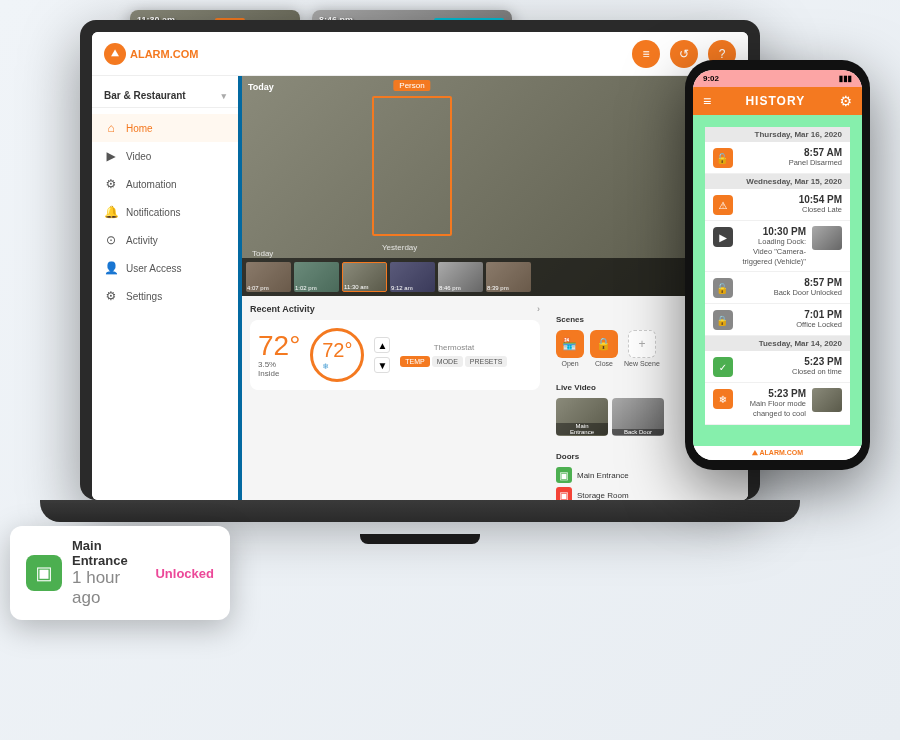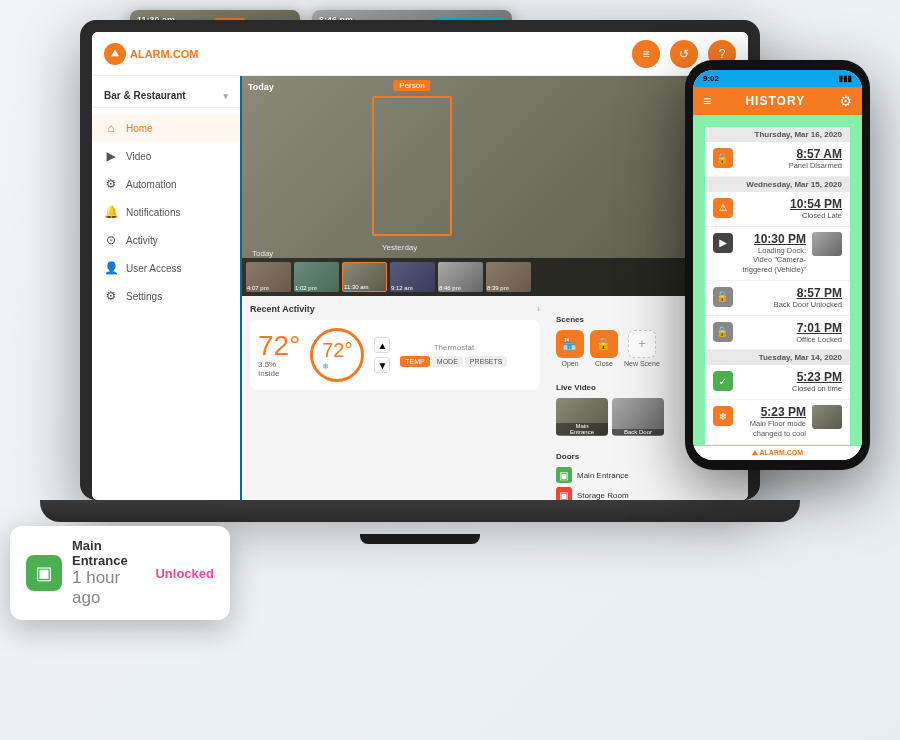--- a/index.html
+++ b/index.html
@@ -105,21 +105,21 @@
     .app-body {
       display: flex;
       flex: 1;
       overflow: hidden;
     }
 
     
     .sidebar {
       width: 150px;
       background: #fff;
-      border-right: 2px solid #0369a1;
+      border-right: 4px solid #0369a1;
       flex-shrink: 0;
       padding: 8px 0;
     }
     .sidebar-org {
       padding: 6px 12px;
       font-size: 10px;
       font-weight: 600;
       color: #333;
       display: flex;
       align-items: center;
@@ -586,21 +586,21 @@
     .mobile-screen {
       width: 100%;
       height: 100%;
       background: #fff;
       border-radius: 20px;
       overflow: hidden;
       display: flex;
       flex-direction: column;
     }
     .mobile-status-bar {
-      background: #0ea5e9;
+      background: #fca5a5;
       padding: 4px 10px;
       display: flex;
       justify-content: space-between;
       align-items: flex-end;
       font-size: 8px;
       font-weight: 700;
     }
     .mobile-header {
       background: #f47920;
       padding: 6px 10px;
@@ -652,24 +652,23 @@
       margin-top: 1px;
     }
     .history-item-icon.orange { background: #f47920; color: white; }
     .history-item-icon.gray { background: #888; color: white; }
     .history-item-icon.green { background: #4caf50; color: white; }
     .history-item-icon.dark { background: #444; color: white; }
     .history-item-content {
       flex: 1;
     }
     .history-item-time {
-      font-size: 12px;
+      font-size: 10px;
       font-weight: 700;
       color: #333;
-      text-decoration: underline;
     }
     .history-item-text {
       font-size: 7.5px;
       color: #555;
       line-height: 1.3;
     }
     .history-thumb {
       width: 30px;
       height: 24px;
       border-radius: 3px;

